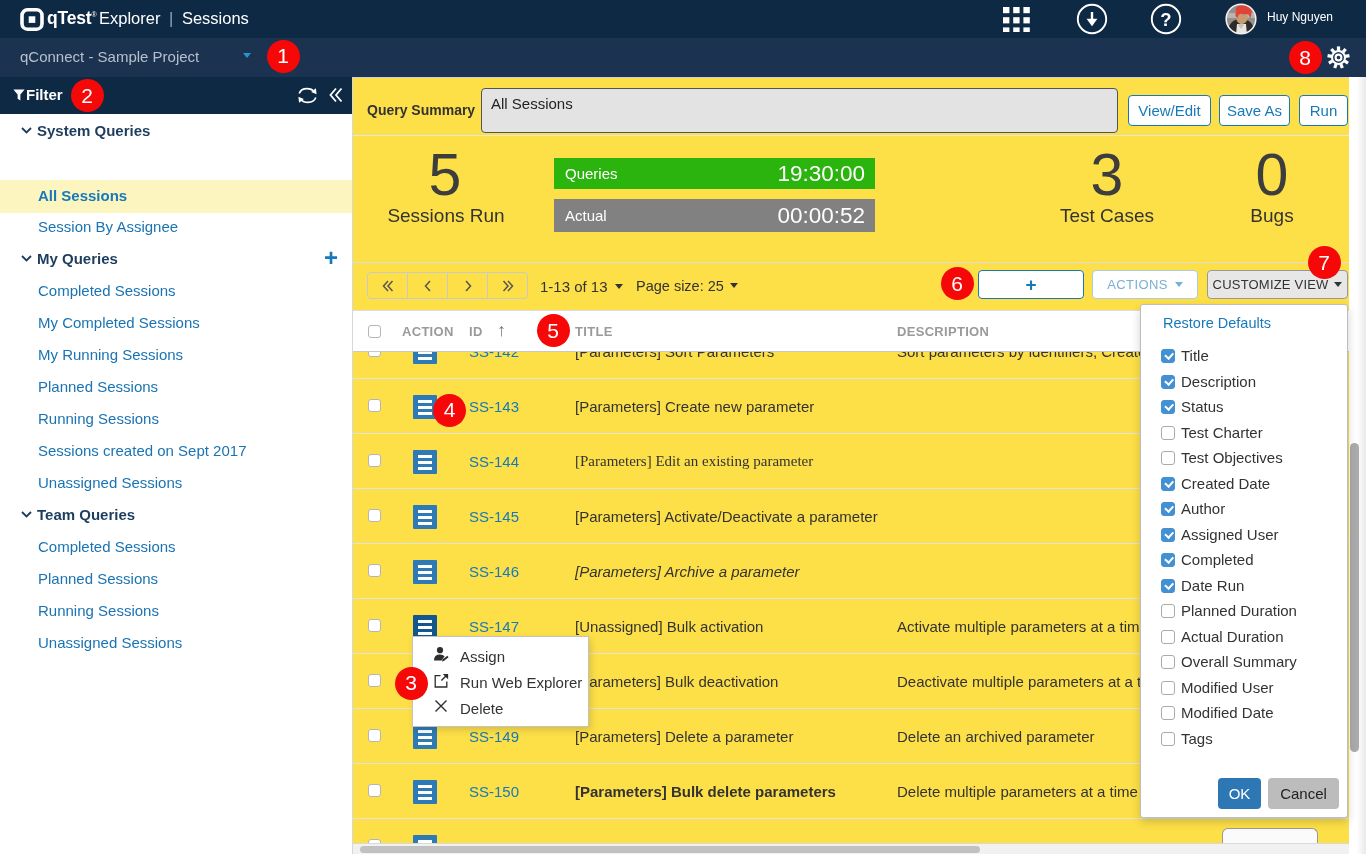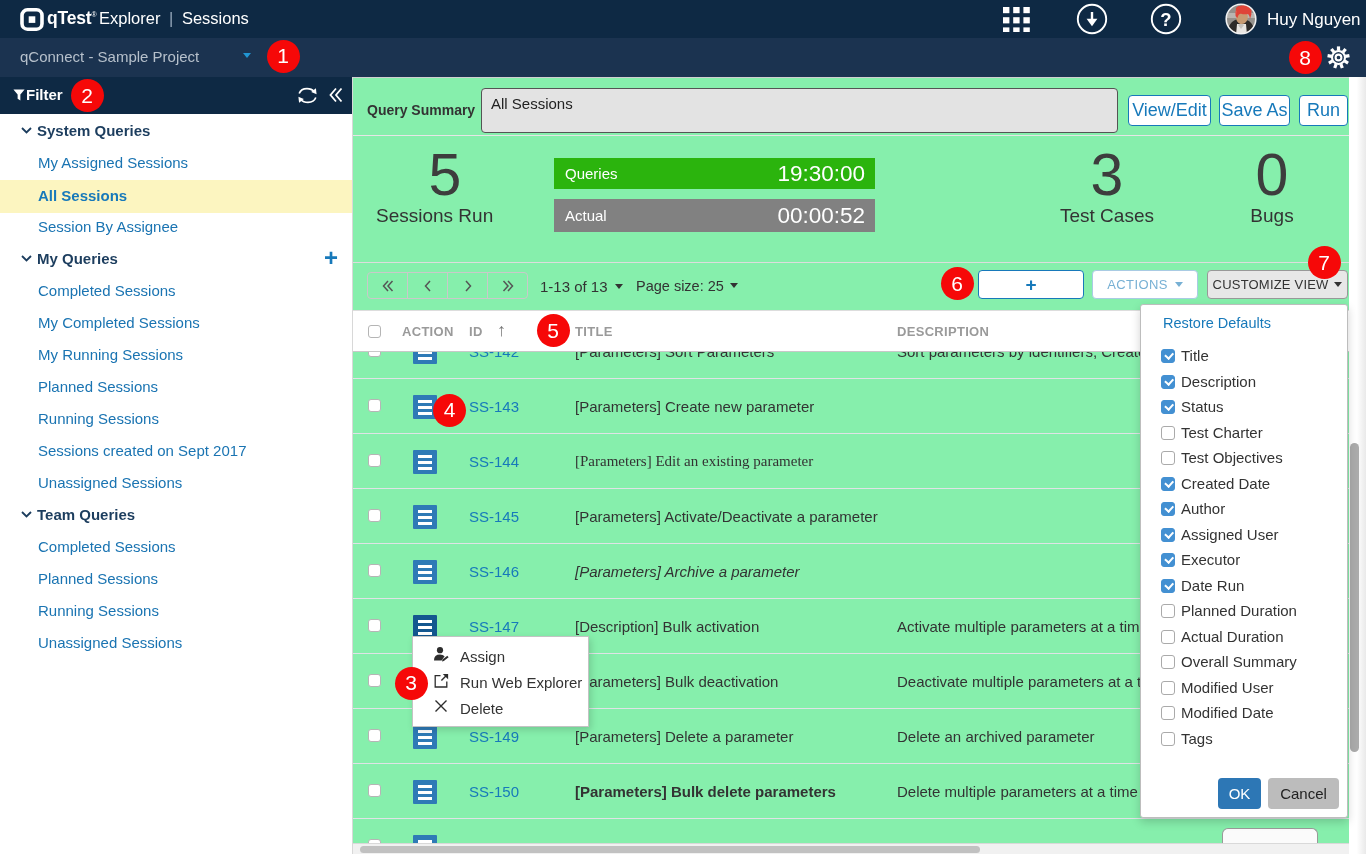--- a/index.html
+++ b/index.html
@@ -12,23 +12,23 @@
   #topbar { position:absolute; left:0; top:0; width:1366px; height:38px; background:#0e2944; z-index:40; }
   #projbar { position:absolute; left:0; top:38px; width:1366px; height:39px; background:#1b3350; z-index:40; }
   
   #sidebar { position:absolute; left:0; top:77px; width:353px; height:777px; background:#fff; border-right:1px solid #d8d8d8; z-index:10; }
   #filterbar { position:absolute; left:0; top:0; width:352px; height:37px; background:#0e2944; }
   .tnode { position:absolute; left:0; width:352px; height:32px; line-height:32px; font-size:15px; white-space:nowrap; }
   .thead { color:#1c3d5e; font-weight:700; padding-left:21px; }
   .tchild { color:#1a74b2; padding-left:38px; }
   .chev { display:inline-block; margin-right:5px; margin-bottom:2px; }
   
-  #content { position:absolute; left:353px; top:77px; width:996px; height:777px; background:#86efac; z-index:5; }
+  #content { position:absolute; left:353px; top:77px; width:996px; height:777px; background:#fde047; z-index:5; }
   .btnb { position:absolute; border:1px solid #1779ba; color:#1779ba; background:#fff; border-radius:4px;
-          font-size:18px; display:flex; align-items:center; justify-content:center; }
+          font-size:15px; display:flex; align-items:center; justify-content:center; }
   .rowline { position:absolute; left:0; width:996px; height:55px; border-bottom:1px solid #dfe3e6; }
   .cbx { position:absolute; width:13px; height:13px; border:1px solid #b5b5b5; border-radius:3px; background:#fff; }
   .hicon { position:absolute; width:24px; height:24px; background:#2e7ab6; border-radius:1px; }
   .hicon i { position:absolute; left:5px; width:14px; height:3px; background:#fff; }
   .rid { position:absolute; color:#1779ba; font-size:15px; }
   .rtxt { position:absolute; color:#333; font-size:15px; white-space:nowrap; }
   .hdt { position:absolute; color:#9a9a9a; font-size:13px; font-weight:700; letter-spacing:.3px; }
   
   #cpanel { position:absolute; left:1140px; top:304px; width:208px; height:514px; background:#fff;
             border:1px solid #bdbdbd; border-radius:3px; box-shadow:0 4px 10px rgba(0,0,0,.18); z-index:30; }
@@ -84,21 +84,21 @@
       <path d="M2 32 Q3 20 10 17 L16 15 L24 18 Q29 21 30 32 Z" fill="#2e2b29"></path>
       <path d="M11 32 L12 21 L21 21 L22 32 Z" fill="#e9e6e2"></path>
       <path d="M13 22 L16 26 L19 22 L16 20 Z" fill="#c6c2bd"></path>
       <ellipse cx="17" cy="14.5" rx="5.8" ry="6.6" fill="#c89b72" transform="rotate(12 17 14.5)"></ellipse>
       <path d="M10.5 13 Q11 5 18 4.2 Q25 4 26.5 11 L25 16 Q24.5 9.5 18.5 9.8 Q13 10 12.5 15 Z" fill="#df4438"></path>
       <path d="M10.8 12.5 Q12 4.5 19 4 Q25.5 4 26.3 10.5 L26.6 8 Q24.5 1.8 18.3 2.2 Q11.5 2.8 10.3 9.5 Z" fill="#e85548"></path>
       <ellipse cx="18.5" cy="7" rx="7.8" ry="4.2" fill="#df4438" transform="rotate(10 18.5 7)"></ellipse>
     </g>
     <circle cx="16" cy="16" r="14.8" fill="none" stroke="#f2f2f2" stroke-width="1.6"></circle>
   </svg>
-  <div class="ab" style="left:1267px;top:10px;color:#fff;font-size:17px;">Huy Nguyen</div>
+  <div class="ab" style="left:1267px;top:10px;color:#fff;font-size:12px;">Huy Nguyen</div>
 </div>
 <div id="projbar">
   <div class="ab" style="left:20px;top:10px;color:#b6c0cb;font-size:15px;">qConnect - Sample Project</div>
   <div class="ab caret" style="left:243px;top:15px;border-top-color:#2196d3;"></div>
   <svg class="ab" style="left:1327px;top:8px" width="23" height="23" viewBox="0 0 23 23">
 <g fill="none" stroke="#fff" stroke-width="2.1">
         <circle cx="11.5" cy="11.5" r="6.5"></circle>
         <circle cx="11.5" cy="11.5" r="2.9"></circle>
       </g>
 <g fill="#fff">
@@ -127,21 +127,20 @@
       <polygon points="2.1,15.8 1.4,9.8 6.8,11.9" fill="#fff"></polygon>
     </svg>
     <svg class="ab" style="left:329px;top:10px" width="14" height="16" viewBox="0 0 14 16">
       <path d="M7 1.5 L1.5 8 L7 14.5 M12.5 1.5 L7 8 L12.5 14.5" stroke="#fff" stroke-width="1.8" fill="none"></path>
     </svg>
   </div>
   <div class="ab" style="left:0;top:103px;width:352px;height:33px;background:#fcf5c0;"></div>
   <div class="tnode thead" style="top:38px;"><svg class="chev" width="11" height="7" viewBox="0 0 11 7">
         <path d="M1 1 L5.5 5.5 L10 1" stroke="#1c3d5e" stroke-width="1.8" fill="none"></path>
       </svg>System Queries</div>
-  <div class="tnode tchild" style="top:70px;">My Assigned Sessions</div>
   <div class="tnode" style="top:103px;padding-left:38px;color:#1779ba;font-weight:700;font-size:15px;">All Sessions</div>
   <div class="tnode tchild" style="top:134px;">Session By Assignee</div>
   <div class="tnode thead" style="top:166px;"><svg class="chev" width="11" height="7" viewBox="0 0 11 7">
         <path d="M1 1 L5.5 5.5 L10 1" stroke="#1c3d5e" stroke-width="1.8" fill="none"></path>
       </svg>My Queries</div>
   <div class="ab" style="left:324px;top:166px;width:32px;height:32px;color:#1779ba;font-size:24px;font-weight:700;line-height:30px;">+</div>
   <div class="tnode tchild" style="top:198px;">Completed Sessions</div>
   <div class="tnode tchild" style="top:230px;">My Completed Sessions</div>
   <div class="tnode tchild" style="top:262px;">My Running Sessions</div>
   <div class="tnode tchild" style="top:294px;">Planned Sessions</div>
@@ -160,21 +159,21 @@
   <div class="ab" style="left:0;top:0;width:996px;border-top:1px solid #d0d0d0;"></div>
   <div class="ab" style="left:0;top:58px;width:996px;border-top:1px solid #e6e6e6;"></div>
 
   <div class="ab" style="left:14px;top:25px;font-size:14px;font-weight:700;color:#333;">Query Summary</div>
   <div class="ab" style="left:128px;top:11px;width:637px;height:45px;background:#e3e3e3;border:1.5px solid #545454;border-radius:4px;font-size:15px;color:#222;padding:6px 9px;">All Sessions</div>
   <div class="btnb" style="left:775px;top:18px;width:83px;height:31px;">View/Edit</div>
   <div class="btnb" style="left:866px;top:18px;width:71px;height:31px;">Save As</div>
   <div class="btnb" style="left:946px;top:18px;width:49px;height:31px;">Run</div>
 
   <div class="ab" style="left:42px;top:70px;width:100px;height:56px;line-height:56px;font-size:59px;font-weight:400;color:#3d3d3d;text-align:center;">5</div>
-  <div class="ab" style="left:23px;top:128px;width:140px;font-size:19px;color:#333;text-align:left;">Sessions Run</div>
+  <div class="ab" style="left:23px;top:128px;width:140px;font-size:19px;color:#333;text-align:center;">Sessions Run</div>
   <div class="ab" style="left:201px;top:81px;width:321px;height:31px;background:#2bb40d;color:#fff;display:flex;align-items:center;">
     <span style="font-size:15px;margin-left:11px;">Queries</span>
     <span style="margin-left:auto;margin-right:10px;font-size:22.5px;">19:30:00</span>
   </div>
   <div class="ab" style="left:201px;top:122px;width:321px;height:33px;background:#818181;color:#fff;display:flex;align-items:center;">
     <span style="font-size:15px;margin-left:11px;">Actual</span>
     <span style="margin-left:auto;margin-right:10px;font-size:22.5px;">00:00:52</span>
   </div>
   <div class="ab" style="left:704px;top:70px;width:100px;height:56px;line-height:56px;font-size:59px;font-weight:400;color:#3d3d3d;text-align:center;">3</div>
   <div class="ab" style="left:684px;top:128px;width:140px;font-size:19px;color:#333;text-align:center;">Test Cases</div>
@@ -263,21 +262,21 @@
       <div class="rtxt" style="left:222px;top:19px;font-style:italic;">[Parameters] Archive a parameter</div>
     </div>
     <div class="rowline" style="top:522px;">
       <div class="cbx" style="left:15px;top:20px;"></div>
       <div class="hicon" style="left:60px;top:16px;background:#14578f;">
           <i style="top:4.5px"></i>
           <i style="top:10.5px"></i>
           <i style="top:16.5px"></i>
         </div>
       <div class="rid" style="left:116px;top:19px;">SS-147</div>
-      <div class="rtxt" style="left:222px;top:19px;">[Description] Bulk activation</div>
+      <div class="rtxt" style="left:222px;top:19px;">[Unassigned] Bulk activation</div>
       <div class="rtxt" style="left:544px;top:19px;">Activate multiple parameters at a time</div>
     </div>
     <div class="rowline" style="top:577px;">
       <div class="cbx" style="left:15px;top:20px;"></div>
       <div class="hicon" style="left:60px;top:16px;">
           <i style="top:4.5px"></i>
           <i style="top:10.5px"></i>
           <i style="top:16.5px"></i>
         </div>
       <div class="rid" style="left:116px;top:19px;">SS-148</div>
@@ -384,21 +383,21 @@
   <div class="citem" style="top:196px;">
       <span class="cbox on"></span>
       <span class="clbl">Author</span>
     </div>
   <div class="citem" style="top:222px;">
       <span class="cbox on"></span>
       <span class="clbl">Assigned User</span>
     </div>
   <div class="citem" style="top:247px;">
       <span class="cbox on"></span>
-      <span class="clbl">Executor</span>
+      <span class="clbl">Completed</span>
     </div>
   <div class="citem" style="top:273px;">
       <span class="cbox on"></span>
       <span class="clbl">Date Run</span>
     </div>
   <div class="citem" style="top:298px;">
       <span class="cbox off"></span>
       <span class="clbl">Planned Duration</span>
     </div>
   <div class="citem" style="top:324px;">

